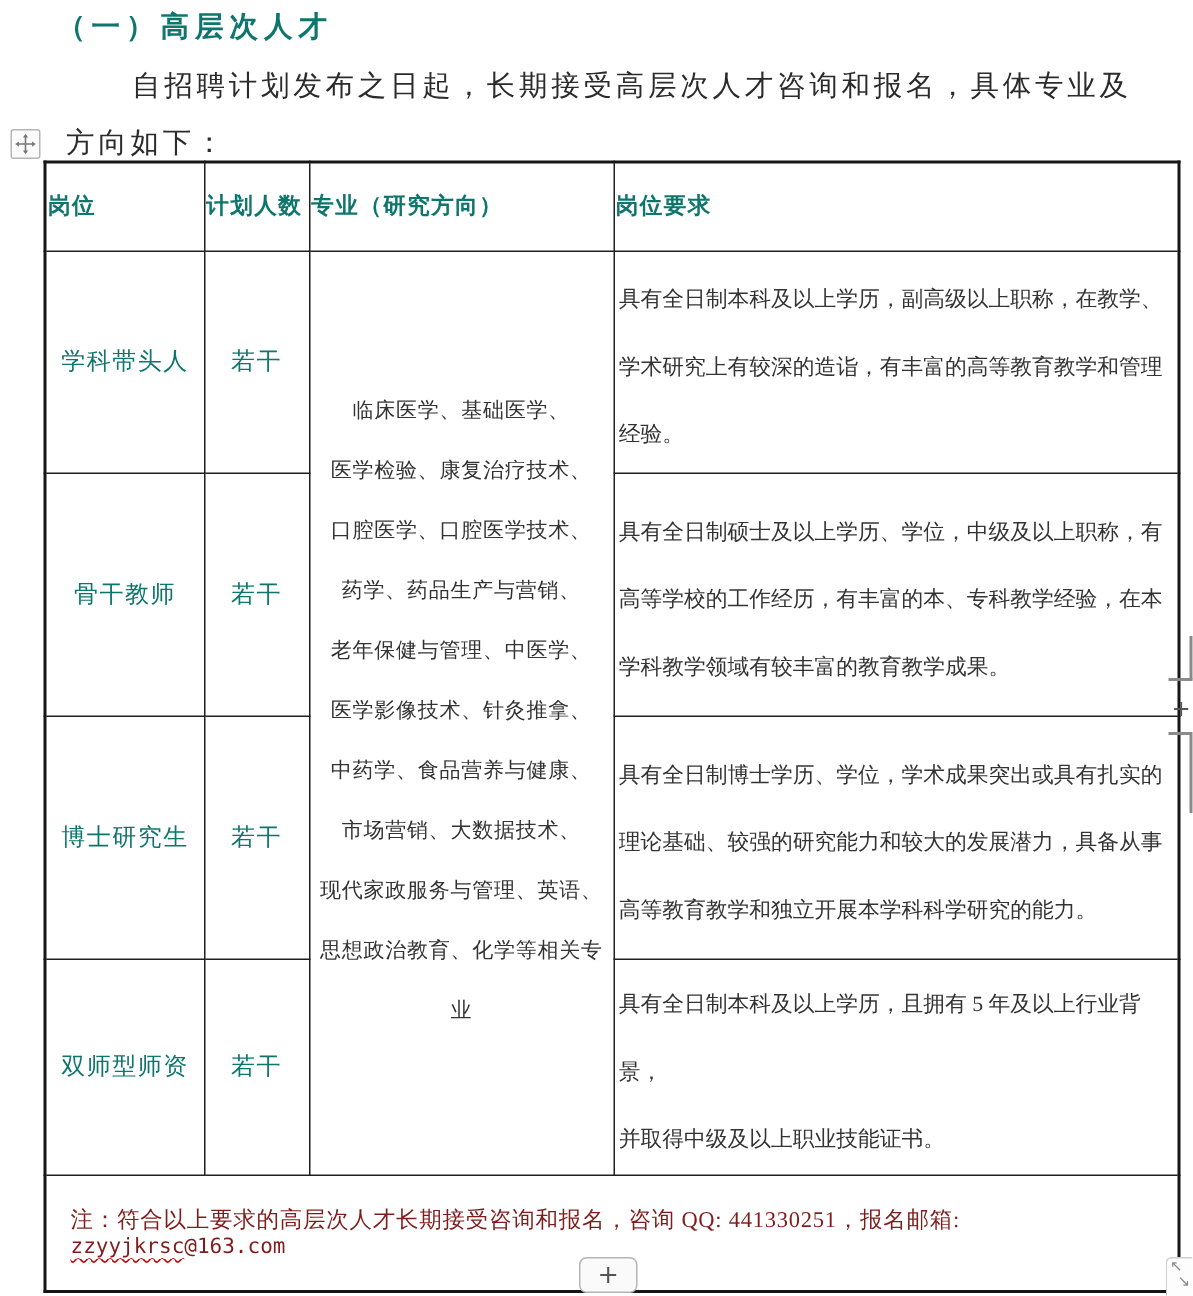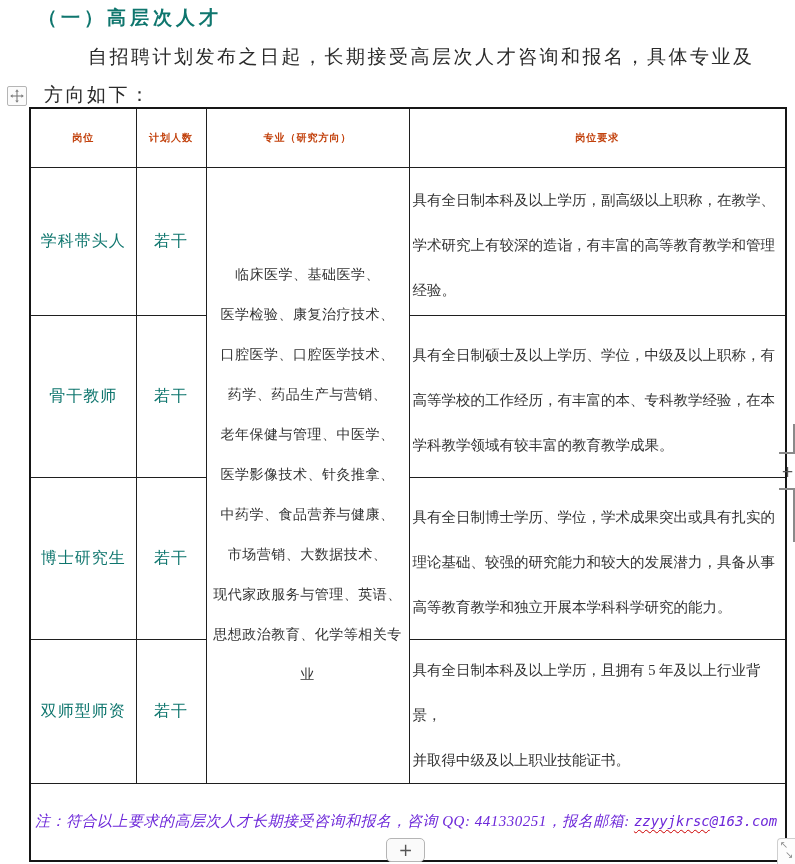--- a/index.html
+++ b/index.html
@@ -35,36 +35,36 @@
   table.recruit {
     position:absolute; left:29px; top:107px; width:756px;
     border-collapse:collapse; table-layout:fixed;
     border:2px solid #161616;
   }
   table.recruit th, table.recruit td {
     border:1px solid #1f1f1f; box-sizing:border-box;
     vertical-align:middle; overflow:hidden;
   }
   th.col-head {
-    font-size:10px; font-weight:bold; text-align:center;
-    letter-spacing:1px; color:#c2410c;
+    font-size:15px; font-weight:bold; text-align:left;
+    letter-spacing:1px; color:#0f766e;
   }
   td.pos-cell, td.cnt-cell {
     text-align:center; font-size:16px; letter-spacing:1px; color:#0f766e;
   }
   td.majors-cell {
     text-align:center; font-size:14px; line-height:40px;
     letter-spacing:0.5px; white-space:pre-line; color:#333;
   }
   td.req-cell {
     font-size:14.5px; line-height:45px; padding:8px 2px 0 3px;
     white-space:pre-line; color:#333; text-align:left;
   }
   td.note-cell {
-    font-size:15px; padding-left:4px; letter-spacing:0.5px; color:#6d28d9;font-style:italic;
+    font-size:15px; padding-left:16px; letter-spacing:0.5px; color:#7f1d1d;
   }
   .email {
     font-family:"DejaVu Sans Mono",monospace; font-size:14px; letter-spacing:0;
   }
   .email-user {
     text-decoration:underline wavy #cc0000 1px;
     text-underline-offset:3px;
   }
 
   

